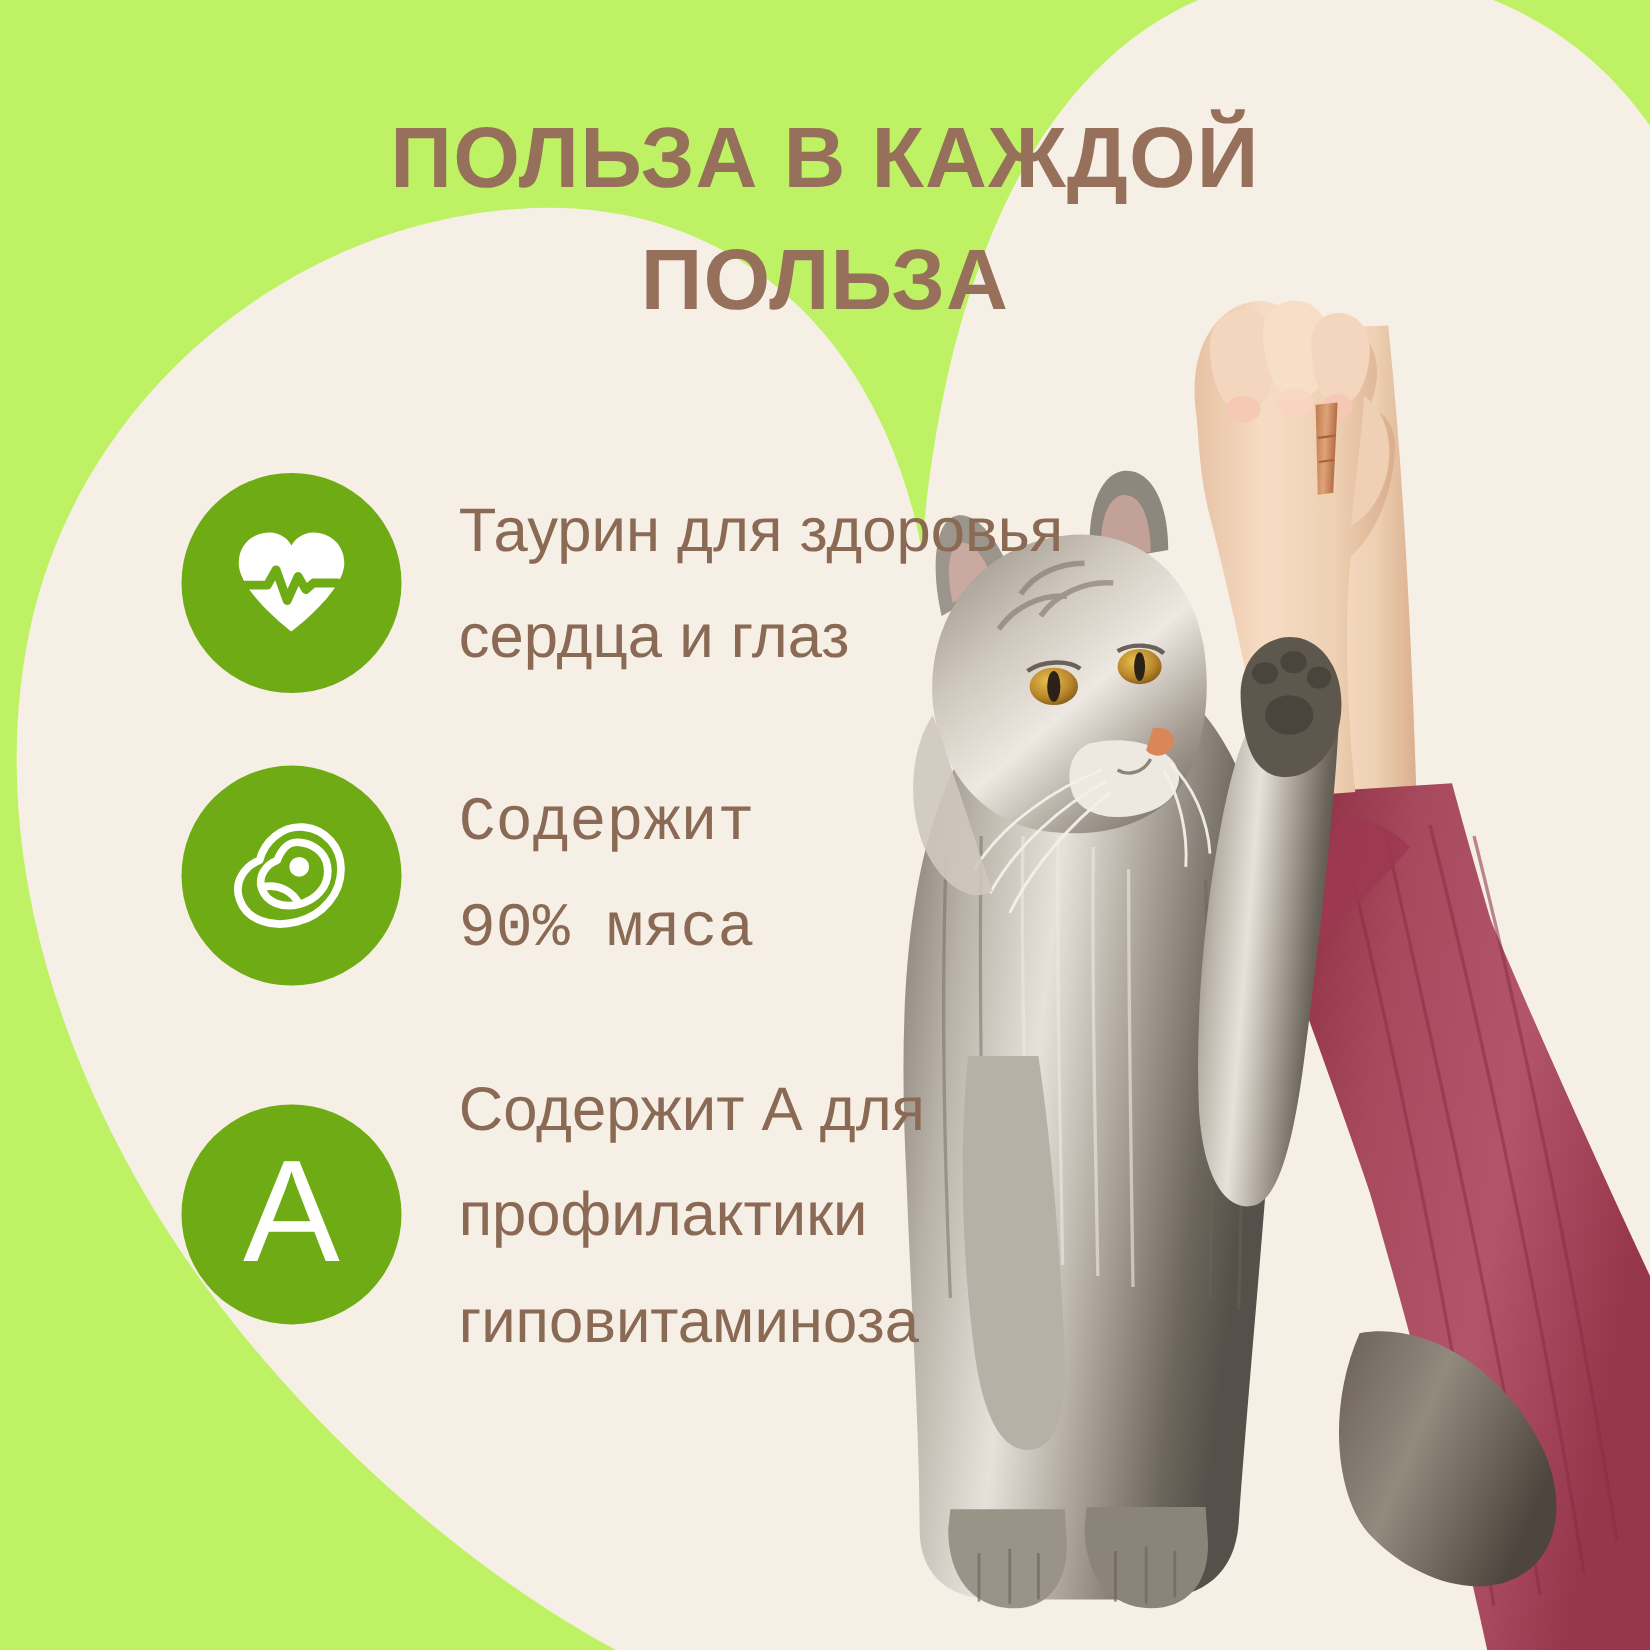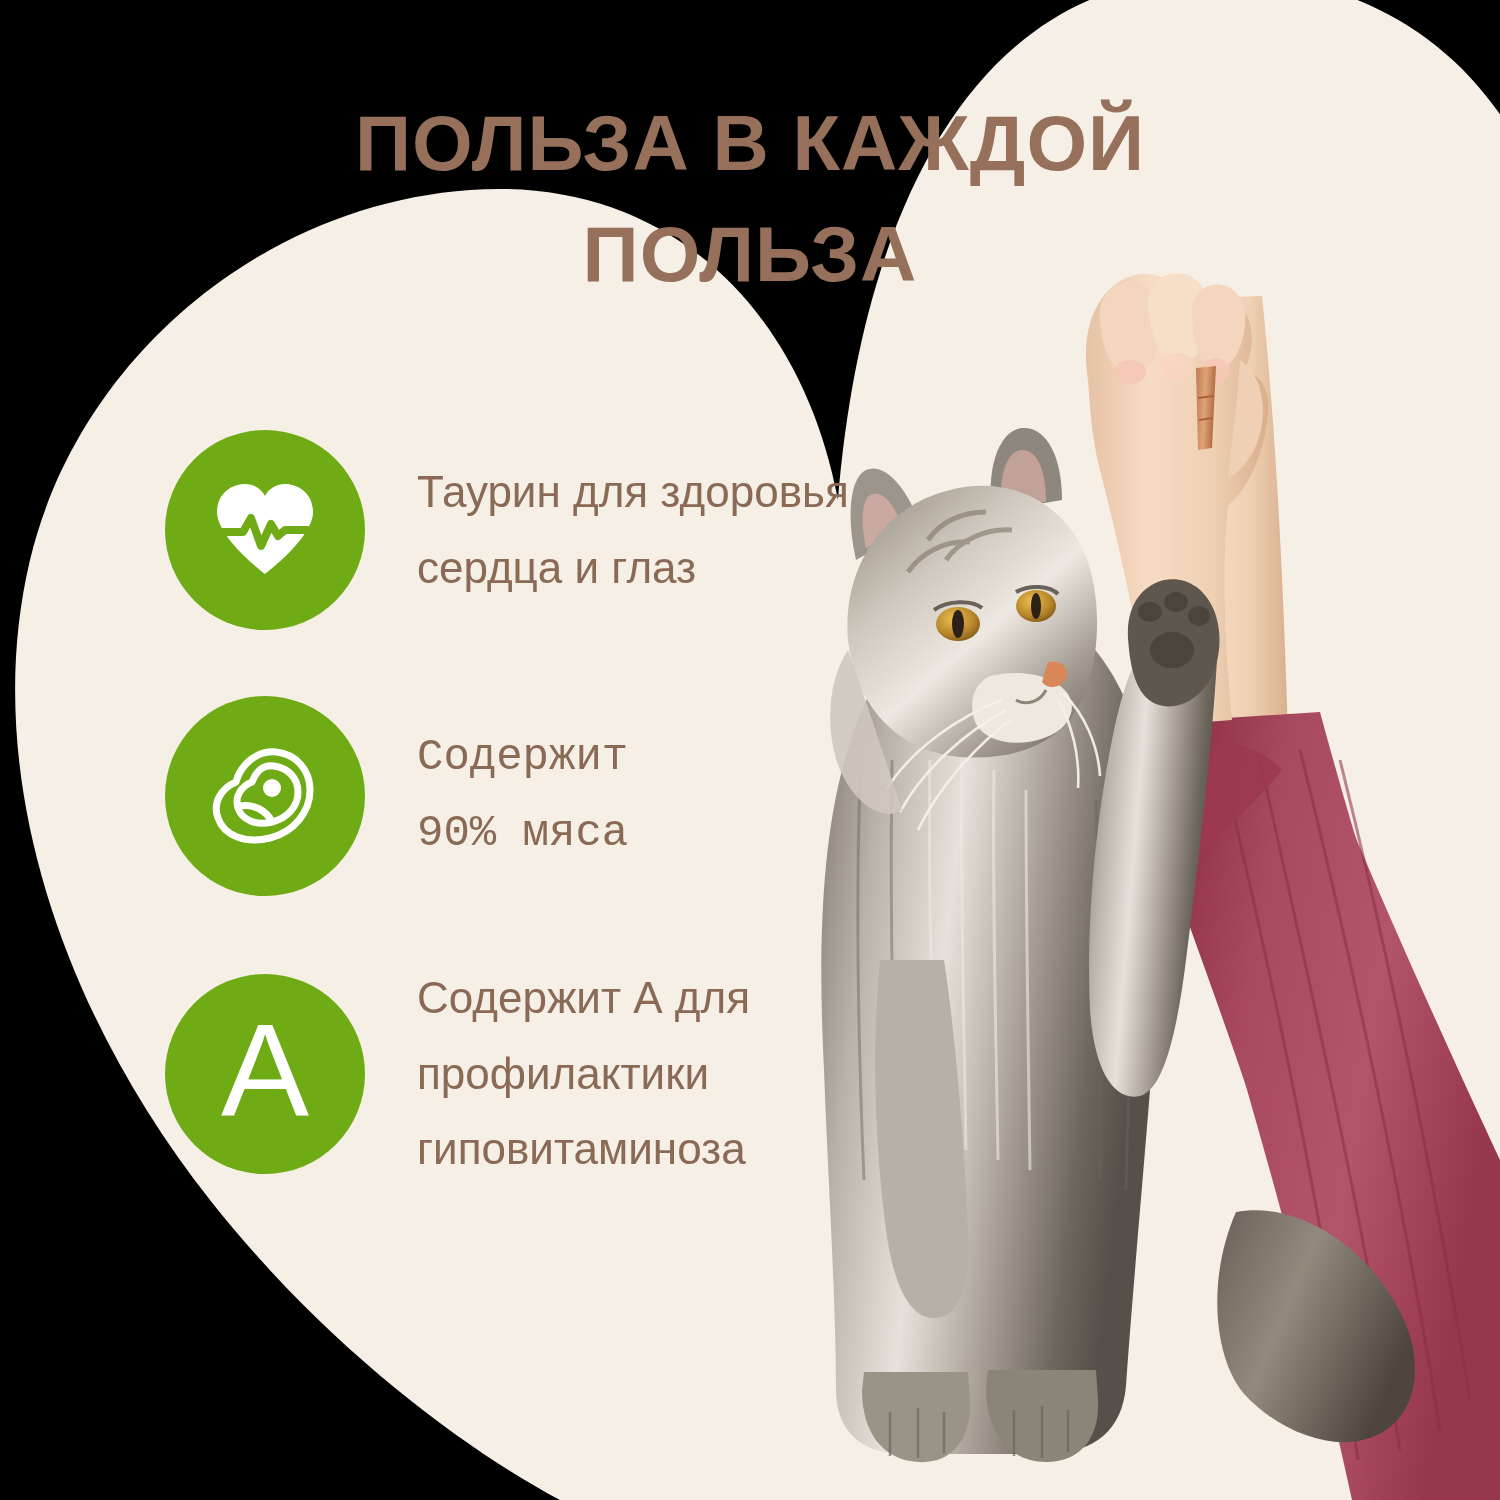--- a/index.html
+++ b/index.html
@@ -1,19 +1,19 @@
 <!DOCTYPE html>
 <html><head>
 <meta charset="utf-8">
 <style>
   html,body{margin:0;padding:0;background:#ffffff;}
   body{width:1500px;height:1500px;overflow:hidden;
        font-family:"Liberation Sans","DejaVu Sans",sans-serif;}
 
-  #banner{position:relative;width:1500px;height:1500px;background:#000000;overflow:hidden;}
+  #banner{position:relative;width:1500px;height:1500px;background:#bef264;overflow:hidden;}
 
   
   #heart-bg{position:absolute;left:0;top:0;width:1500px;height:1500px;}
 
   
   #photo{position:absolute;left:0;top:0;width:1500px;height:1500px;}
 
   
   #headline{position:absolute;left:180px;top:88px;width:1140px;
             text-align:center;color:#96705a;
@@ -23,21 +23,21 @@
   
   #benefits{position:absolute;left:165px;top:430px;width:830px;}
   .benefit{position:absolute;display:flex;align-items:center;}
   .bullet-icon{width:200px;height:200px;border-radius:50%;
                background:#6FAB14;flex:0 0 200px;
                display:flex;align-items:center;justify-content:center;}
   .bullet-icon svg{display:block;}
   .letter-a{color:#ffffff;font-size:132px;line-height:1;font-weight:400;
             font-family:"Liberation Sans","DejaVu Sans",sans-serif;
             margin-top:-6px;}
-  .benefit-text{margin-left:52px;color:#8a6a55;font-size:44px;
+  .benefit-text{margin-left:52px;color:#8a6a55;font-size:56px;
                 line-height:1.72;font-weight:400;white-space:pre-line;}
 
   #benefit-0{top:0px;left:0px;}
   #benefit-1{top:266px;left:0px;font-family:Liberation Mono, monospace;}
   #benefit-2{top:530px;left:0px;}
 </style>
 </head>
 <body>
 
 <div id="banner">

